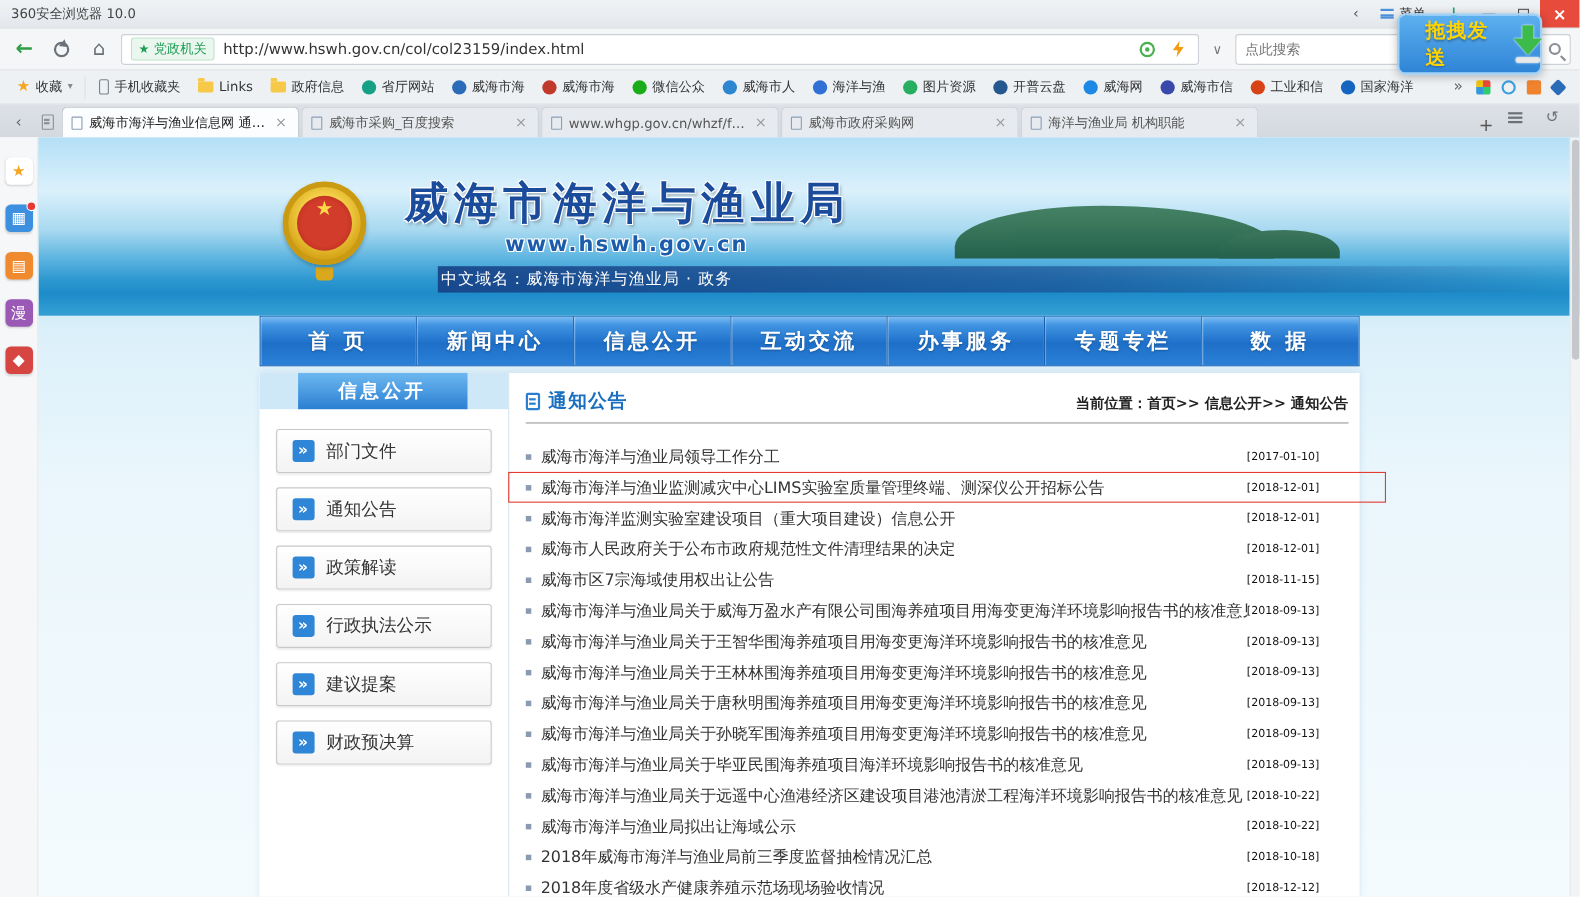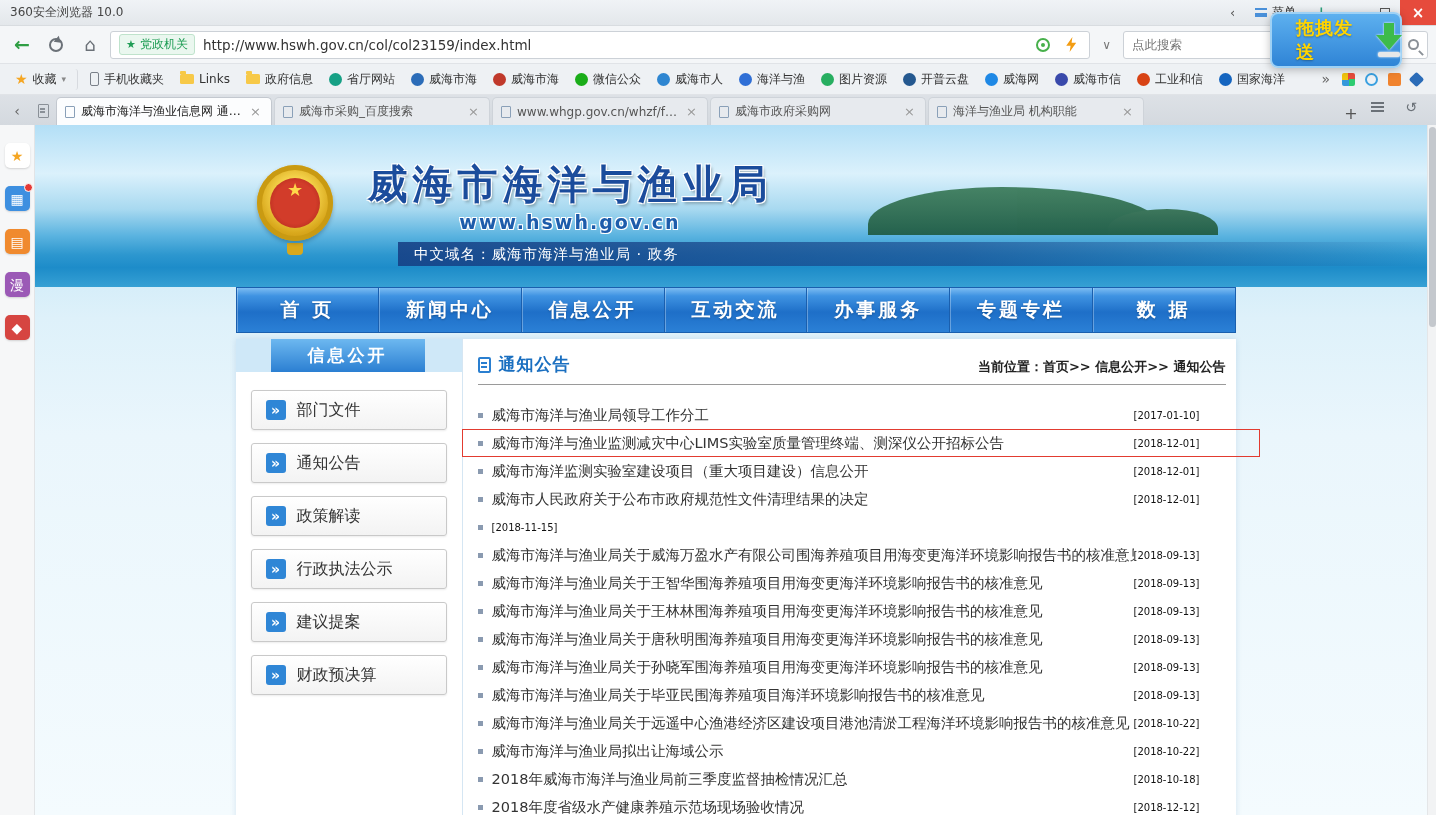--- a/index.html
+++ b/index.html
@@ -146,21 +146,21 @@
   .emblem-star { position:absolute; top:16px; left:50%; transform:translateX(-50%);
     color:#ffd84a; font-size:18px; line-height:1; }
   .emblem-tail { width:16px; height:12px; margin:2px auto 0; background:#d9a81c; border-radius:0 0 4px 4px; }
   .site-title { position:absolute; left:315px; top:32px; width:440px; text-align:center;
     font-size:40px; font-weight:bold; color:#1b4c9c; letter-spacing:5px;
     text-shadow:-1px -1px 0 #fff,1px -1px 0 #fff,-1px 1px 0 #fff,1px 1px 0 #fff,2px 3px 3px rgba(0,0,0,.25); }
   .site-url { position:absolute; left:315px; top:86px; width:440px; text-align:center;
     font-size:19px; font-weight:bold; color:#1d5cab; letter-spacing:2px;
     text-shadow:-1px -1px 0 #fff,1px -1px 0 #fff,-1px 1px 0 #fff,1px 1px 0 #fff; }
   .domain-strip { position:absolute; left:363px; top:117px; width:1030px; height:24px; line-height:24px;
-    padding-left:16px; color:#fff; font-size:14.5px; letter-spacing:1px;
+    padding-left:3px; color:#fff; font-size:14.5px; letter-spacing:1px;
     background:linear-gradient(90deg, rgba(21,60,130,.85) 0%, rgba(21,60,130,.55) 55%, rgba(21,60,130,0) 100%); }
 
   
   .pnav { width:1000px; height:46px; margin:0 auto; display:flex; border:1px solid #1a5fae; }
   .nav-item { flex:1; display:flex; align-items:center; justify-content:center; cursor:pointer;
     background:linear-gradient(180deg,#7cbcf2 0%,#3f93e2 18%,#1e6fc8 55%,#2b80d6 100%);
     border-right:1px solid #1a5fae; box-shadow:inset 1px 0 0 rgba(255,255,255,.3); }
   .nav-item:last-child { border-right:none; }
   .nav-label { color:#fff; font-weight:bold; font-size:19px; letter-spacing:3px;
     text-shadow:0 1px 2px rgba(0,0,0,.25); }
@@ -552,20 +552,21 @@
   </div>
 
   <div class="row">
     <span class="bullet"></span>
     <span class="row-title">威海市人民政府关于公布市政府规范性文件清理结果的决定</span>
     <span class="row-date">[2018-12-01]</span>
   </div>
 
   <div class="row">
     <span class="bullet"></span>
+    <span class="row-title">威海市区7宗海域使用权出让公告</span>
     <span class="row-date">[2018-11-15]</span>
   </div>
 
   <div class="row">
     <span class="bullet"></span>
     <span class="row-title">威海市海洋与渔业局关于威海万盈水产有限公司围海养殖项目用海变更海洋环境影响报告书的核准意见</span>
     <span class="row-date">[2018-09-13]</span>
   </div>
 
   <div class="row">

